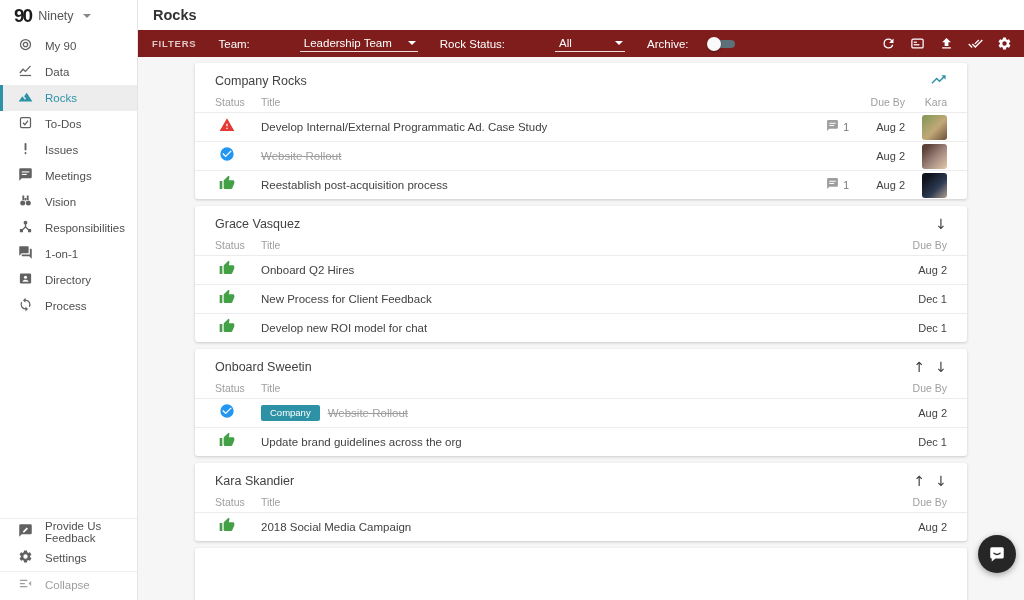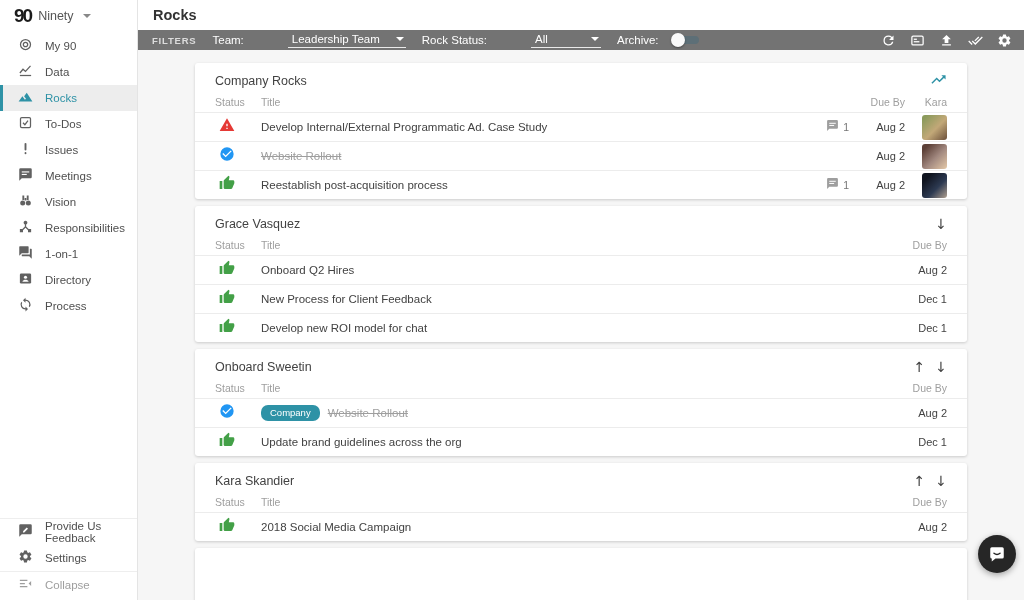--- a/index.html
+++ b/index.html
@@ -33,22 +33,22 @@
     display:flex; align-items:center; padding:0 4px 0 15px; }
   .page-title { font-size:14.5px; font-weight:600; color:#333; }
   .topbar-right { margin-left:auto; display:flex; align-items:center; gap:7px; }
   .create-btn { background:#2E92A6; color:#fff; border:none; border-radius:3px;
     font-family:inherit; font-size:10.5px; font-weight:700; letter-spacing:.6px;
     padding:6px 13px; cursor:pointer; box-shadow:0 1px 3px rgba(0,0,0,.3); }
   .avatar-top { width:26px; height:26px; border-radius:4px; cursor:pointer;
     background:linear-gradient(135deg,#3949ab 15%,#8d2f2f 55%,#c9a227 90%); }
 
   
-  .filterbar { position:fixed; left:138px; right:0; top:30px; height:20px; background:#737373;
-    z-index:20; display:flex; align-items:center; padding:0 10px 0 14px; gap:8px; }
+  .filterbar { position:fixed; left:138px; right:0; top:30px; height:27px; background:#7f1d1d;
+    z-index:20; display:flex; align-items:center; padding:0 10px 0 14px; gap:14px; }
   .filters-label { font-size:9.5px; font-weight:700; letter-spacing:.8px; color:rgba(255,255,255,.75); }
   .f-label { font-size:11.5px; color:#fff; margin-left:8px; }
   .f-select { display:flex; align-items:center; gap:6px; border-bottom:1px solid rgba(255,255,255,.85);
     padding:1px 2px 2px 4px; cursor:pointer;margin-left:36px; }
   .f-select .val { font-size:11.5px; color:#fff; }
   .f-caret { width:0; height:0; border-left:4px solid transparent; border-right:4px solid transparent;
     border-top:4px solid #fff; margin-left:4px; }
   .sel-team { width:118px; }
   .sel-status { width:70px; }
   .toggle { position:relative; width:30px; height:14px; margin-left:4px; cursor:pointer; }
@@ -82,21 +82,21 @@
   .col-status { width:46px; }
   .col-title { flex:1; }
   .col-due { width:56px; text-align:right; }
   .col-owner { width:42px; text-align:right; }
 
   .rock-row { display:flex; align-items:center; height:29px; padding:0 20px; border-top:1px solid #ececec; }
   .rr-status { width:46px; display:flex; align-items:center; }
   .rr-status svg { width:16px; height:16px; margin-left:4px; }
   .rr-title { flex:1; display:flex; align-items:center; font-size:11.5px; color:#424242; }
   .rr-title.strike .t { color:#9e9e9e; text-decoration:line-through; }
-  .badge { background:#2E92A6; color:#fff; font-size:9.5px; padding:3px 9px; border-radius:7px;
+  .badge { background:#2E92A6; color:#fff; font-size:9.5px; padding:3px 9px; border-radius:2px;
     margin-right:8px; line-height:1; }
   .rr-comment { display:flex; align-items:center; gap:4px; width:34px; justify-content:flex-end; }
   .rr-comment svg { width:13px; height:13px; fill:#9e9e9e; }
   .rr-comment .cnt { font-size:10.5px; color:#757575; }
   .rr-due { width:56px; text-align:right; font-size:11px; color:#424242; }
   .rr-owner { width:42px; display:flex; justify-content:flex-end; }
   .avatar { width:25px; height:25px; border-radius:3px; }
   .av-a1 { background:linear-gradient(135deg,#8a9a5b 10%,#c2a878 55%,#6b4f3a); }
   .av-a2 { background:linear-gradient(135deg,#5d4037 15%,#a1887f 55%,#e5c9a8); }
   .av-a3 { background:linear-gradient(135deg,#10141f 20%,#2d3a52 60%,#b0a090); }

